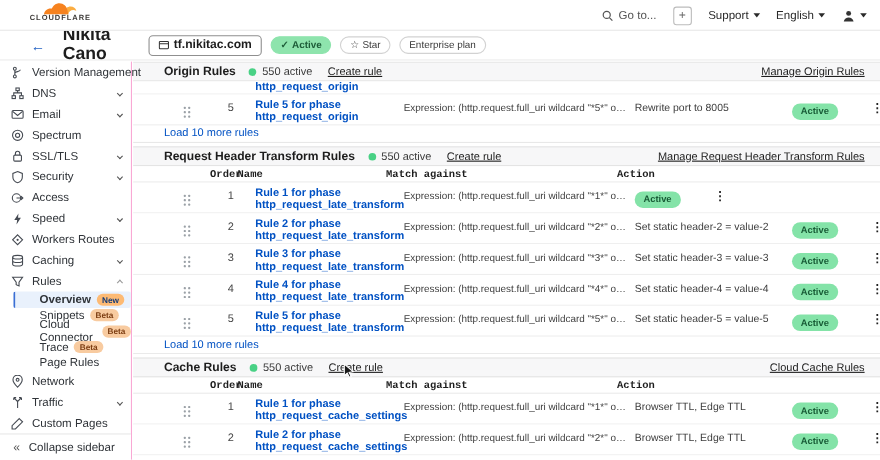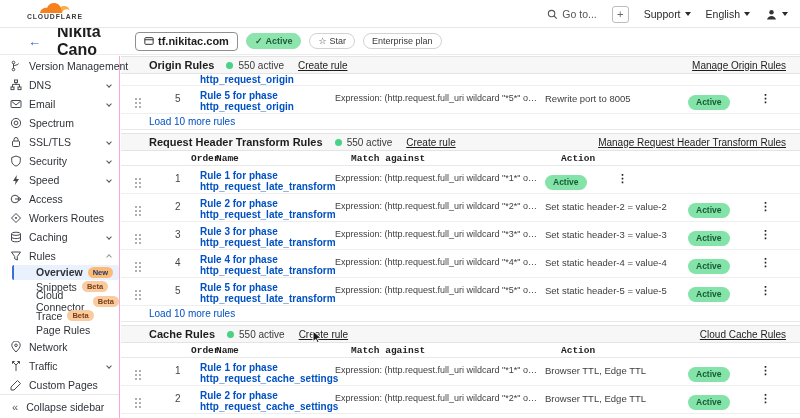--- a/index.html
+++ b/index.html
@@ -51,21 +51,21 @@
 
   .cols { display:flex; height:15px; border-bottom:1px solid #e8e8e8; padding-left:30px; font-size:9.5px; font-weight:700; color:#1d1d1d; align-items:center;font-family:Liberation Mono, monospace; }
   .c-handle { width:40px; flex:none; }
   .c-order { width:25px; flex:none; }
   .c-name { width:135px; flex:none; }
   .c-expr { width:210px; flex:none; }
   .c-action { width:143px; flex:none; }
   .c-status { width:60px; flex:none; }
   .c-kebab { flex:1; }
 
-  .row { display:flex; height:28px; border-bottom:1px solid #eeeeee; padding-left:14px; background:#fff; }
+  .row { display:flex; height:28px; border-bottom:1px solid #eeeeee; padding-left:46px; background:#fff; }
   .row .c-handle { padding-top:9px; }
   .drag { position:relative; display:inline-block; width:7px; height:11px; cursor:grab; }
   .drag::before { content:""; position:absolute; width:1.6px; height:1.6px; border-radius:50%; background:#9aa0a6;
      box-shadow:4px 0 0 #9aa0a6, 0 4px 0 #9aa0a6, 4px 4px 0 #9aa0a6, 0 8px 0 #9aa0a6, 4px 8px 0 #9aa0a6; }
   .row .c-order { font-size:10px; color:#444; padding-top:7px; }
   .rulelink { display:block; text-decoration:none; cursor:pointer; }
   .rulelink .l1, .rulelink .l2 { display:block; font-size:10px; font-weight:700; color:#0051c3; line-height:11.5px; white-space:nowrap; }
   .row .c-name { padding-top:3.5px; }
   .row .c-expr { font-size:9px; color:#404040; padding-top:7px; white-space:nowrap; overflow:hidden; text-overflow:ellipsis; padding-right:8px; }
   .row .c-action { font-size:9.5px; color:#3d3d3d; padding-top:7px; white-space:nowrap; overflow:hidden; }
@@ -188,31 +188,31 @@
     </div>
     <div class="side-item">
       <svg class="ic icn" viewBox="0 0 12 12">
           <path d="M6 1l4.3 1.6v3.2c0 2.7-1.8 4.4-4.3 5.3-2.5-.9-4.3-2.6-4.3-5.3V2.6z" fill="none" stroke="currentColor"></path>
         </svg>
       <span class="lbl">Security</span>
       <i class="chev"></i>
     </div>
     <div class="side-item">
       <svg class="ic icn" viewBox="0 0 12 12">
-          <path d="M6.8 1L3 7h2.6L5 11l4-6H6.4z" fill="currentColor"></path>
-        </svg>
-      <span class="lbl">Speed</span>
-      <i class="chev"></i>
-    </div>
-    <div class="side-item">
-      <svg class="ic icn" viewBox="0 0 12 12">
           <circle cx="5" cy="6" r="3.8" fill="none" stroke="currentColor"></circle>
           <path d="M5 6h6M9 4.2L10.8 6 9 7.8" fill="none" stroke="currentColor"></path>
         </svg>
       <span class="lbl">Access</span>
+    </div>
+    <div class="side-item">
+      <svg class="ic icn" viewBox="0 0 12 12">
+          <path d="M6.8 1L3 7h2.6L5 11l4-6H6.4z" fill="currentColor"></path>
+        </svg>
+      <span class="lbl">Speed</span>
+      <i class="chev"></i>
     </div>
     <div class="side-item">
       <svg class="ic icn" viewBox="0 0 12 12">
           <path d="M6 1.5L10.5 6 6 10.5 1.5 6z" fill="none" stroke="currentColor"></path>
           <circle cx="6" cy="6" r="1" fill="currentColor"></circle>
         </svg>
       <span class="lbl">Workers Routes</span>
     </div>
     <div class="side-item">
       <svg class="ic icn" viewBox="0 0 12 12">

